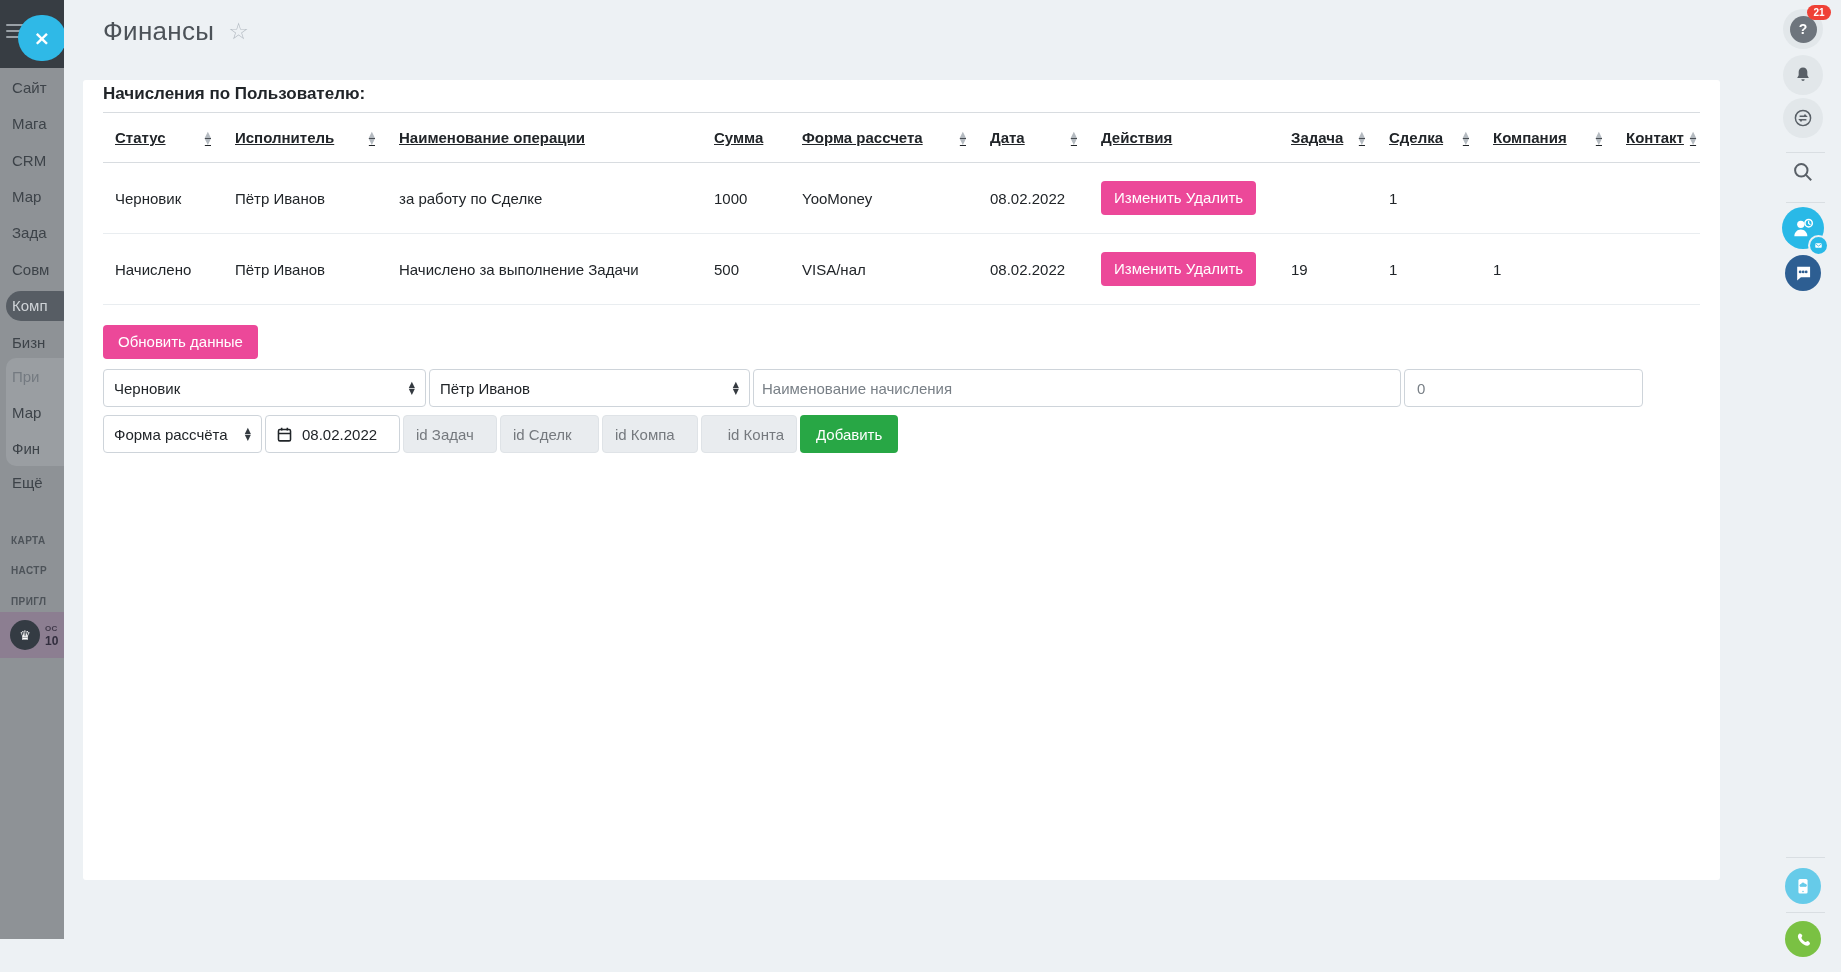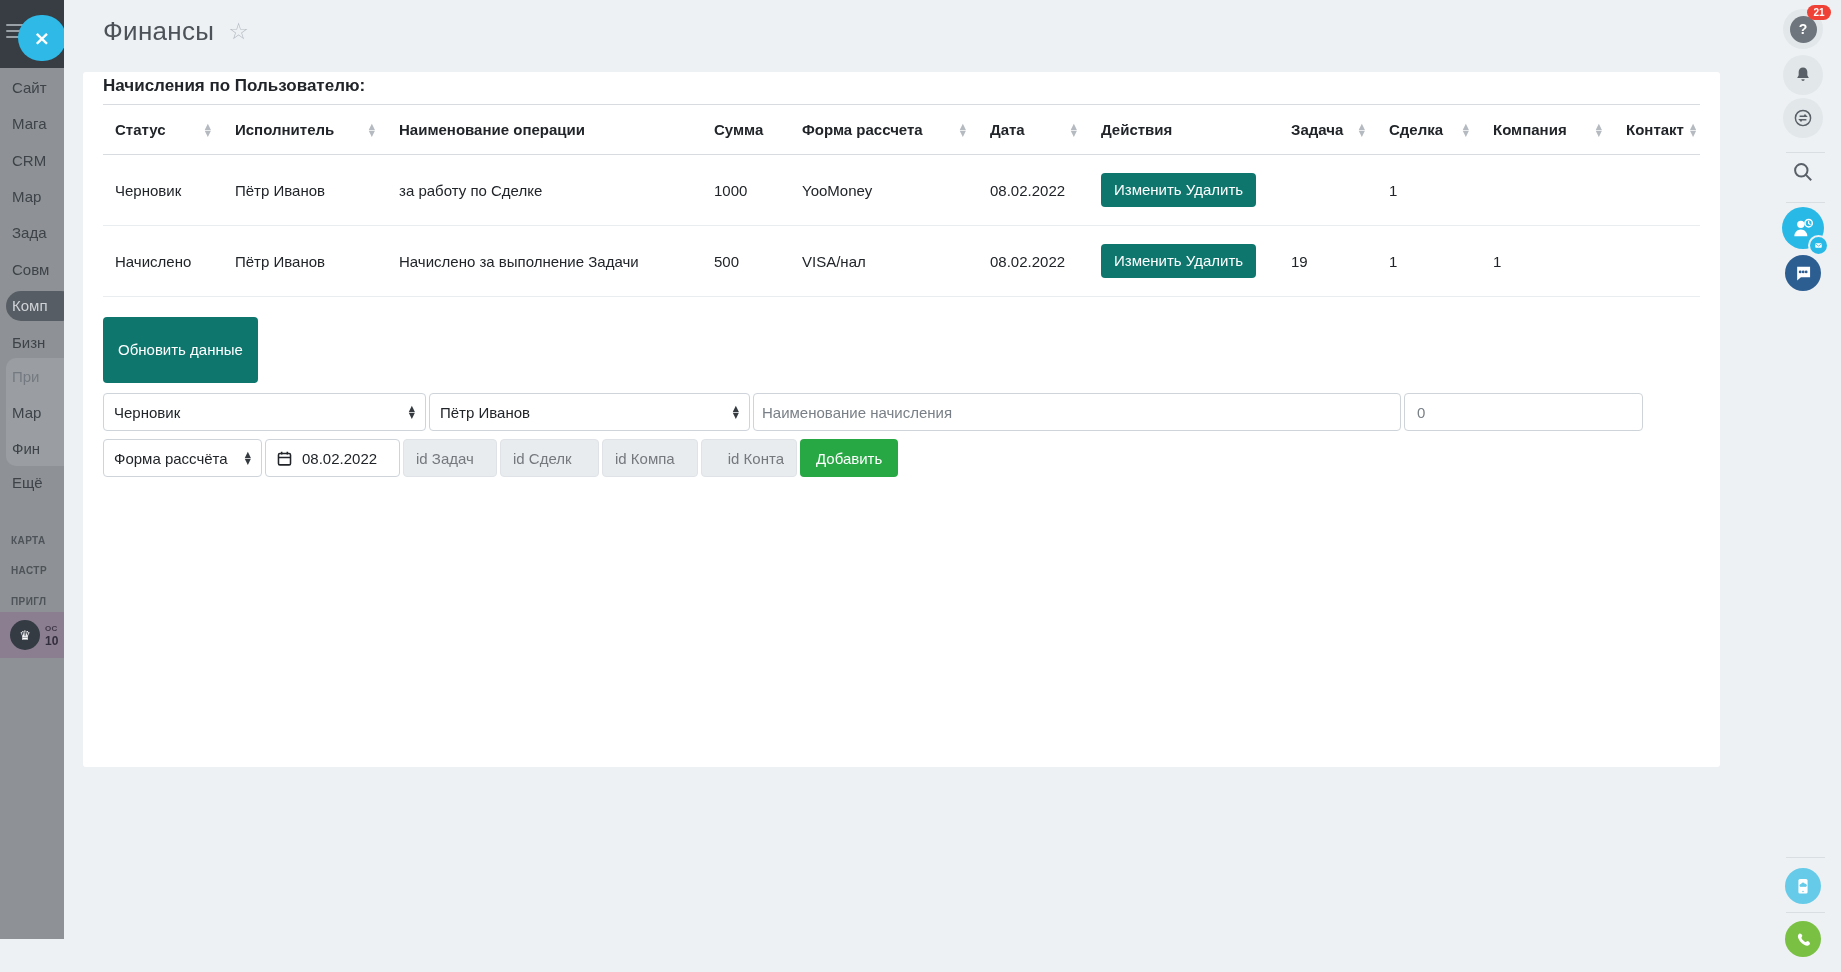--- a/index.html
+++ b/index.html
@@ -31,41 +31,41 @@
   .crown-circle .glyph{color:#fff;font-size:13px;line-height:13px;}
   .trial-top{position:absolute;left:45px;top:12px;font-size:8px;font-weight:700;color:#40394a;letter-spacing:.3px;}
   .trial-bottom{position:absolute;left:45px;top:22px;font-size:12px;font-weight:700;color:#322e3e;}
 
   
   .main{position:absolute;left:64px;top:0;width:1706px;height:972px;background:#edf1f4;z-index:1;}
   .page-header{position:absolute;left:39px;top:16px;display:flex;align-items:center;gap:14px;}
   .page-title{font-size:26px;font-weight:300;color:#4c5258;letter-spacing:.3px;}
   .star{font-size:23px;color:#b6bdc4;line-height:23px;cursor:pointer;}
 
-  .card{position:absolute;left:19px;top:72px;width:1637px;height:695px;background:#ffffff;border-radius:3px;box-sizing:border-box;padding:4px 20px 0 20px;}
+  .card{position:absolute;left:19px;top:80px;width:1637px;height:800px;background:#ffffff;border-radius:3px;box-sizing:border-box;padding:4px 20px 0 20px;}
   .section-title{font-size:17px;font-weight:700;color:#212529;margin:0 0 8px 0;line-height:20px;}
 
   table.accruals{width:1597px;border-collapse:collapse;table-layout:fixed;border-top:1px solid #d8dce0;}
   table.accruals th{
     font-size:15px;font-weight:700;color:#212529;text-align:left;
-    padding:16px 12px;border-bottom:1px solid #d8dce0;vertical-align:middle;
+    padding:16px 12px;border-bottom:1px solid #d8dce0;vertical-align:middle;text-decoration:underline;
   }
   table.accruals td{
     font-size:15px;color:#212529;padding:18px 12px;border-bottom:1px solid #e9edf0;
     vertical-align:middle;white-space:nowrap;overflow:hidden;
   }
   .th-flex{display:flex;align-items:center;justify-content:space-between;}
   .sort{display:flex;flex-direction:column;align-items:center;cursor:pointer;margin-left:6px;}
   .sort i{font-style:normal;font-family:"DejaVu Sans",sans-serif;font-size:8px;line-height:7px;color:#b4bac0;}
 
   .btn-gray{
-    background:#0f766e;color:#fff;border:none;border-radius:4px;
+    background:#ec4899;color:#fff;border:none;border-radius:4px;
     font-size:15px;font-family:inherit;padding:7px 13px;line-height:20px;cursor:pointer;white-space:nowrap;
   }
-  .btn-refresh{margin:20px 0 0 0;padding:23px 15px;}
+  .btn-refresh{margin:20px 0 0 0;padding:7px 15px;}
 
   .form-title{font-size:17px;font-weight:700;color:#212529;margin:15px 0 0 0;line-height:20px;}
   .form-row{display:flex;gap:3px;align-items:center;}
   .form-row.r1{margin-top:10px;}
   .form-row.r2{margin-top:8px;}
 
   .select{
     box-sizing:border-box;height:38px;border:1px solid #ced4da;border-radius:4px;background:#fff;
     display:flex;align-items:center;justify-content:space-between;padding:0 10px;
     font-size:15px;color:#212529;cursor:pointer;white-space:nowrap;

